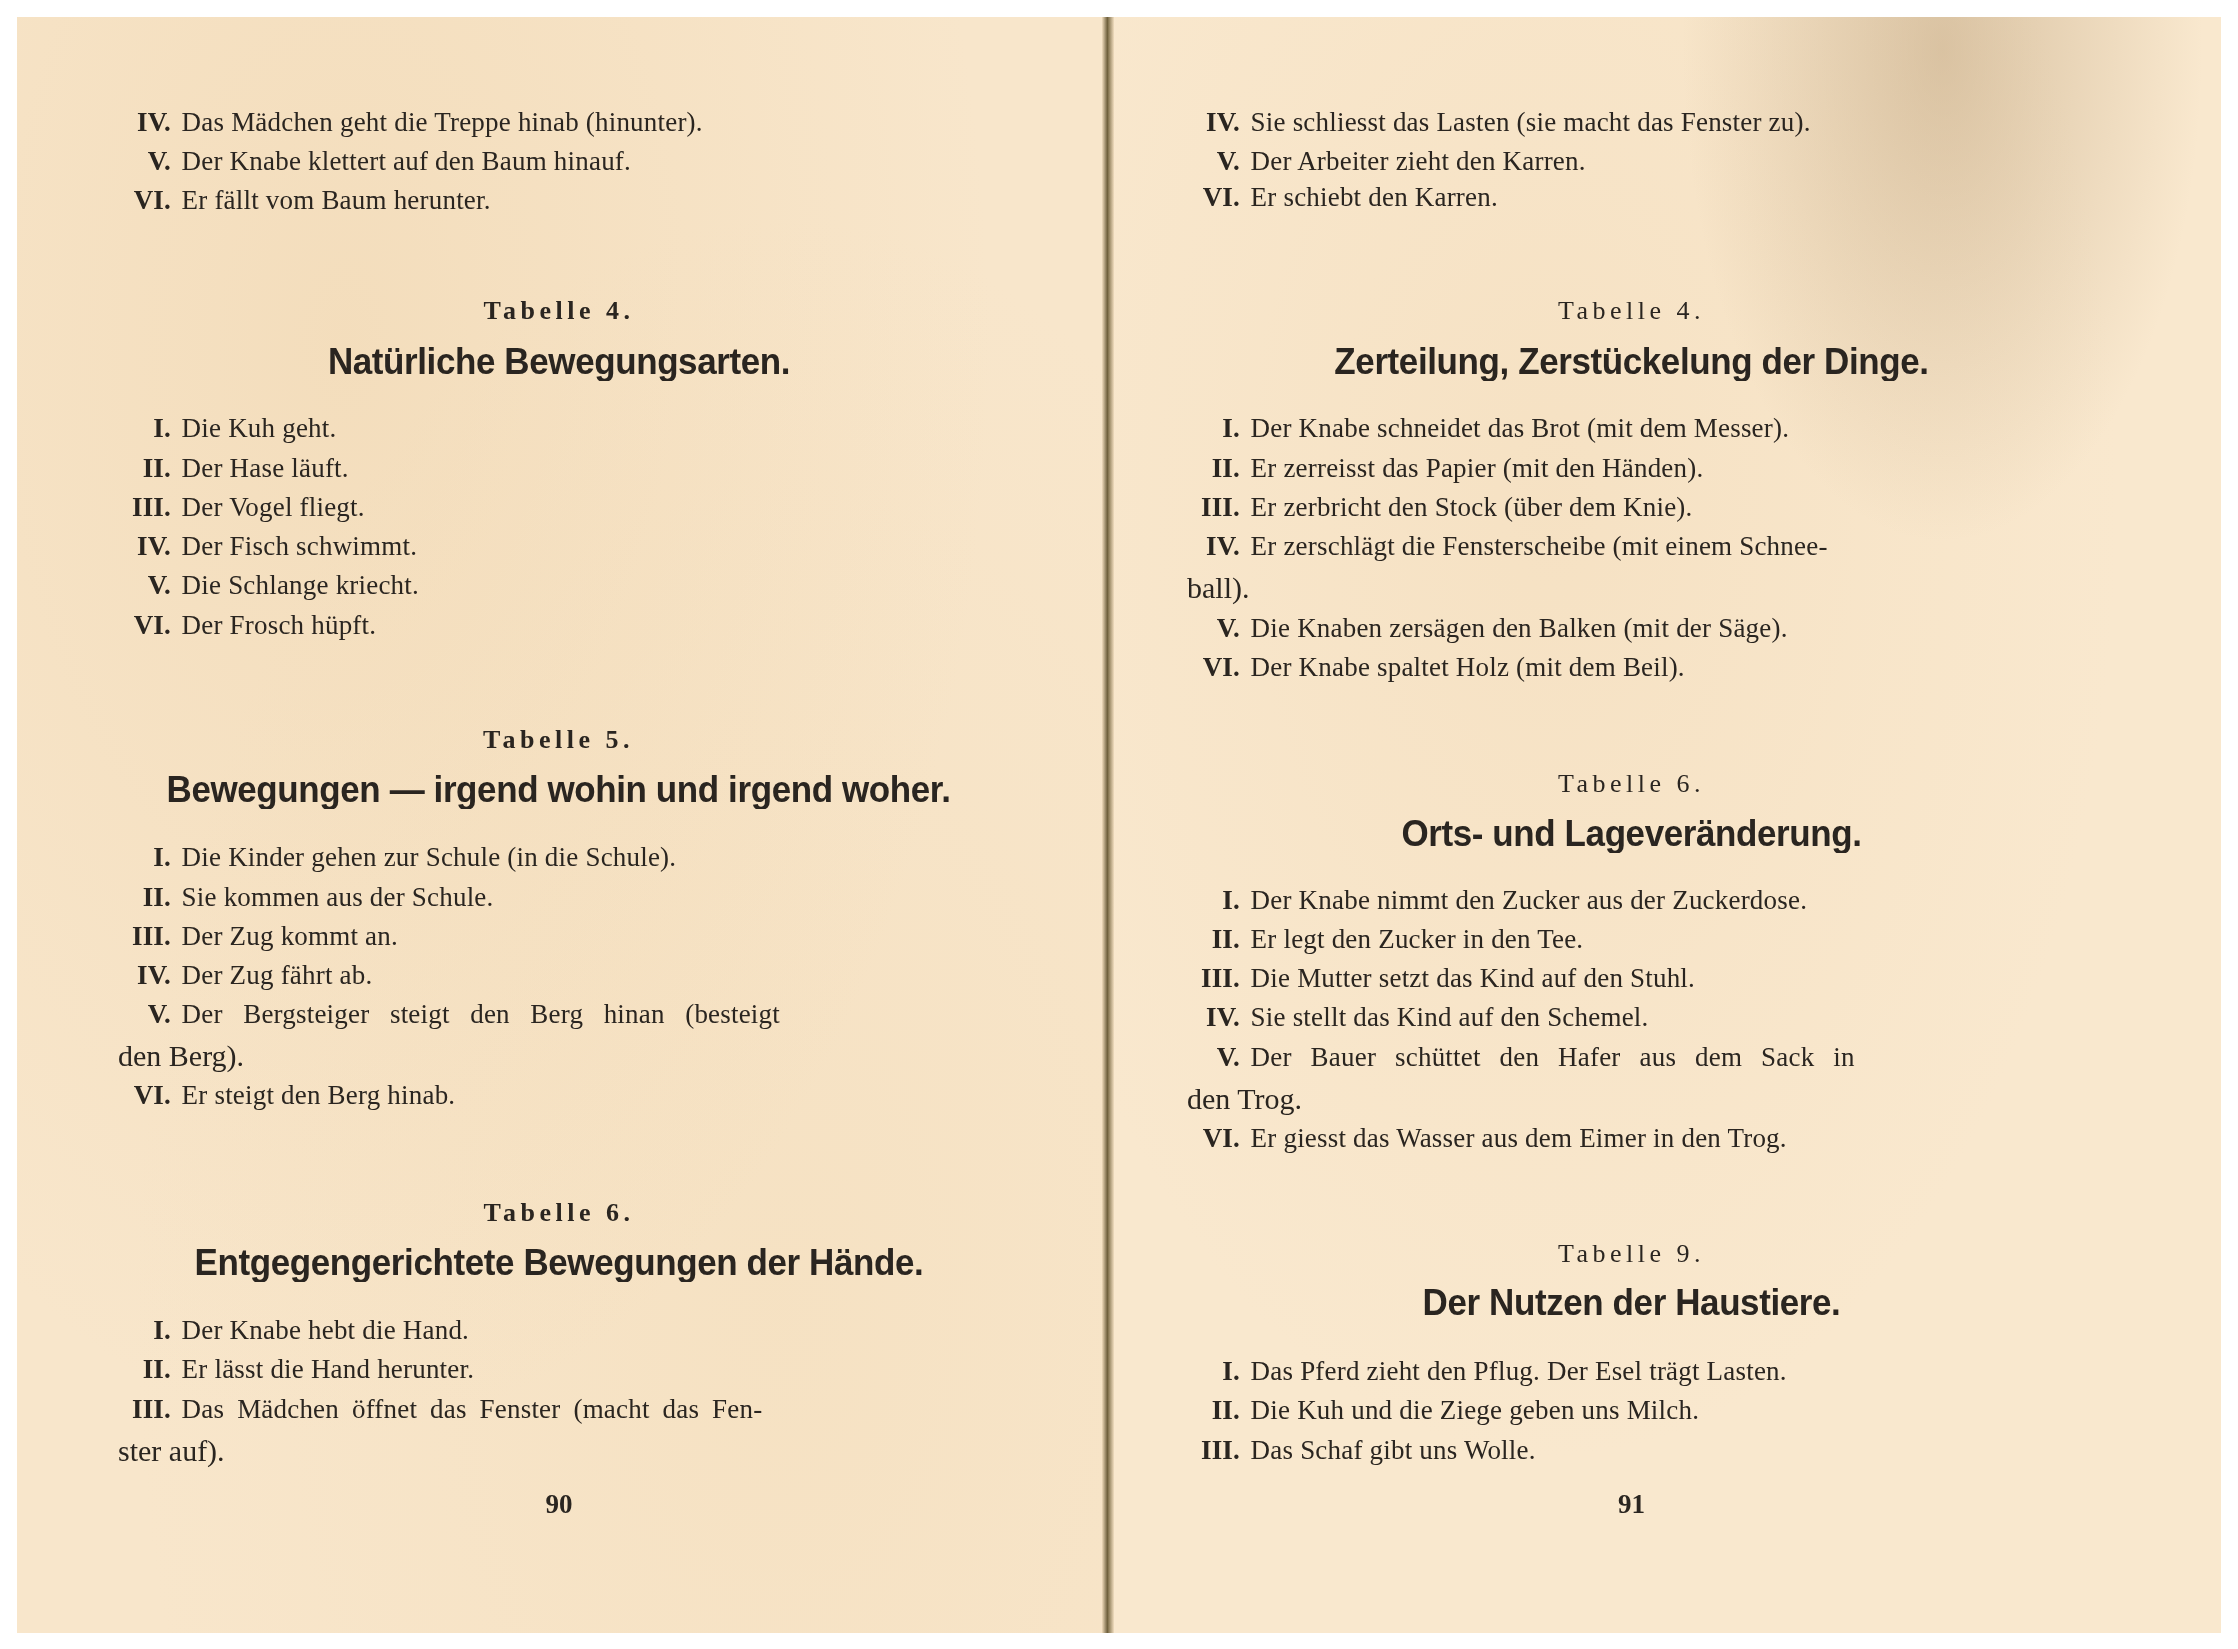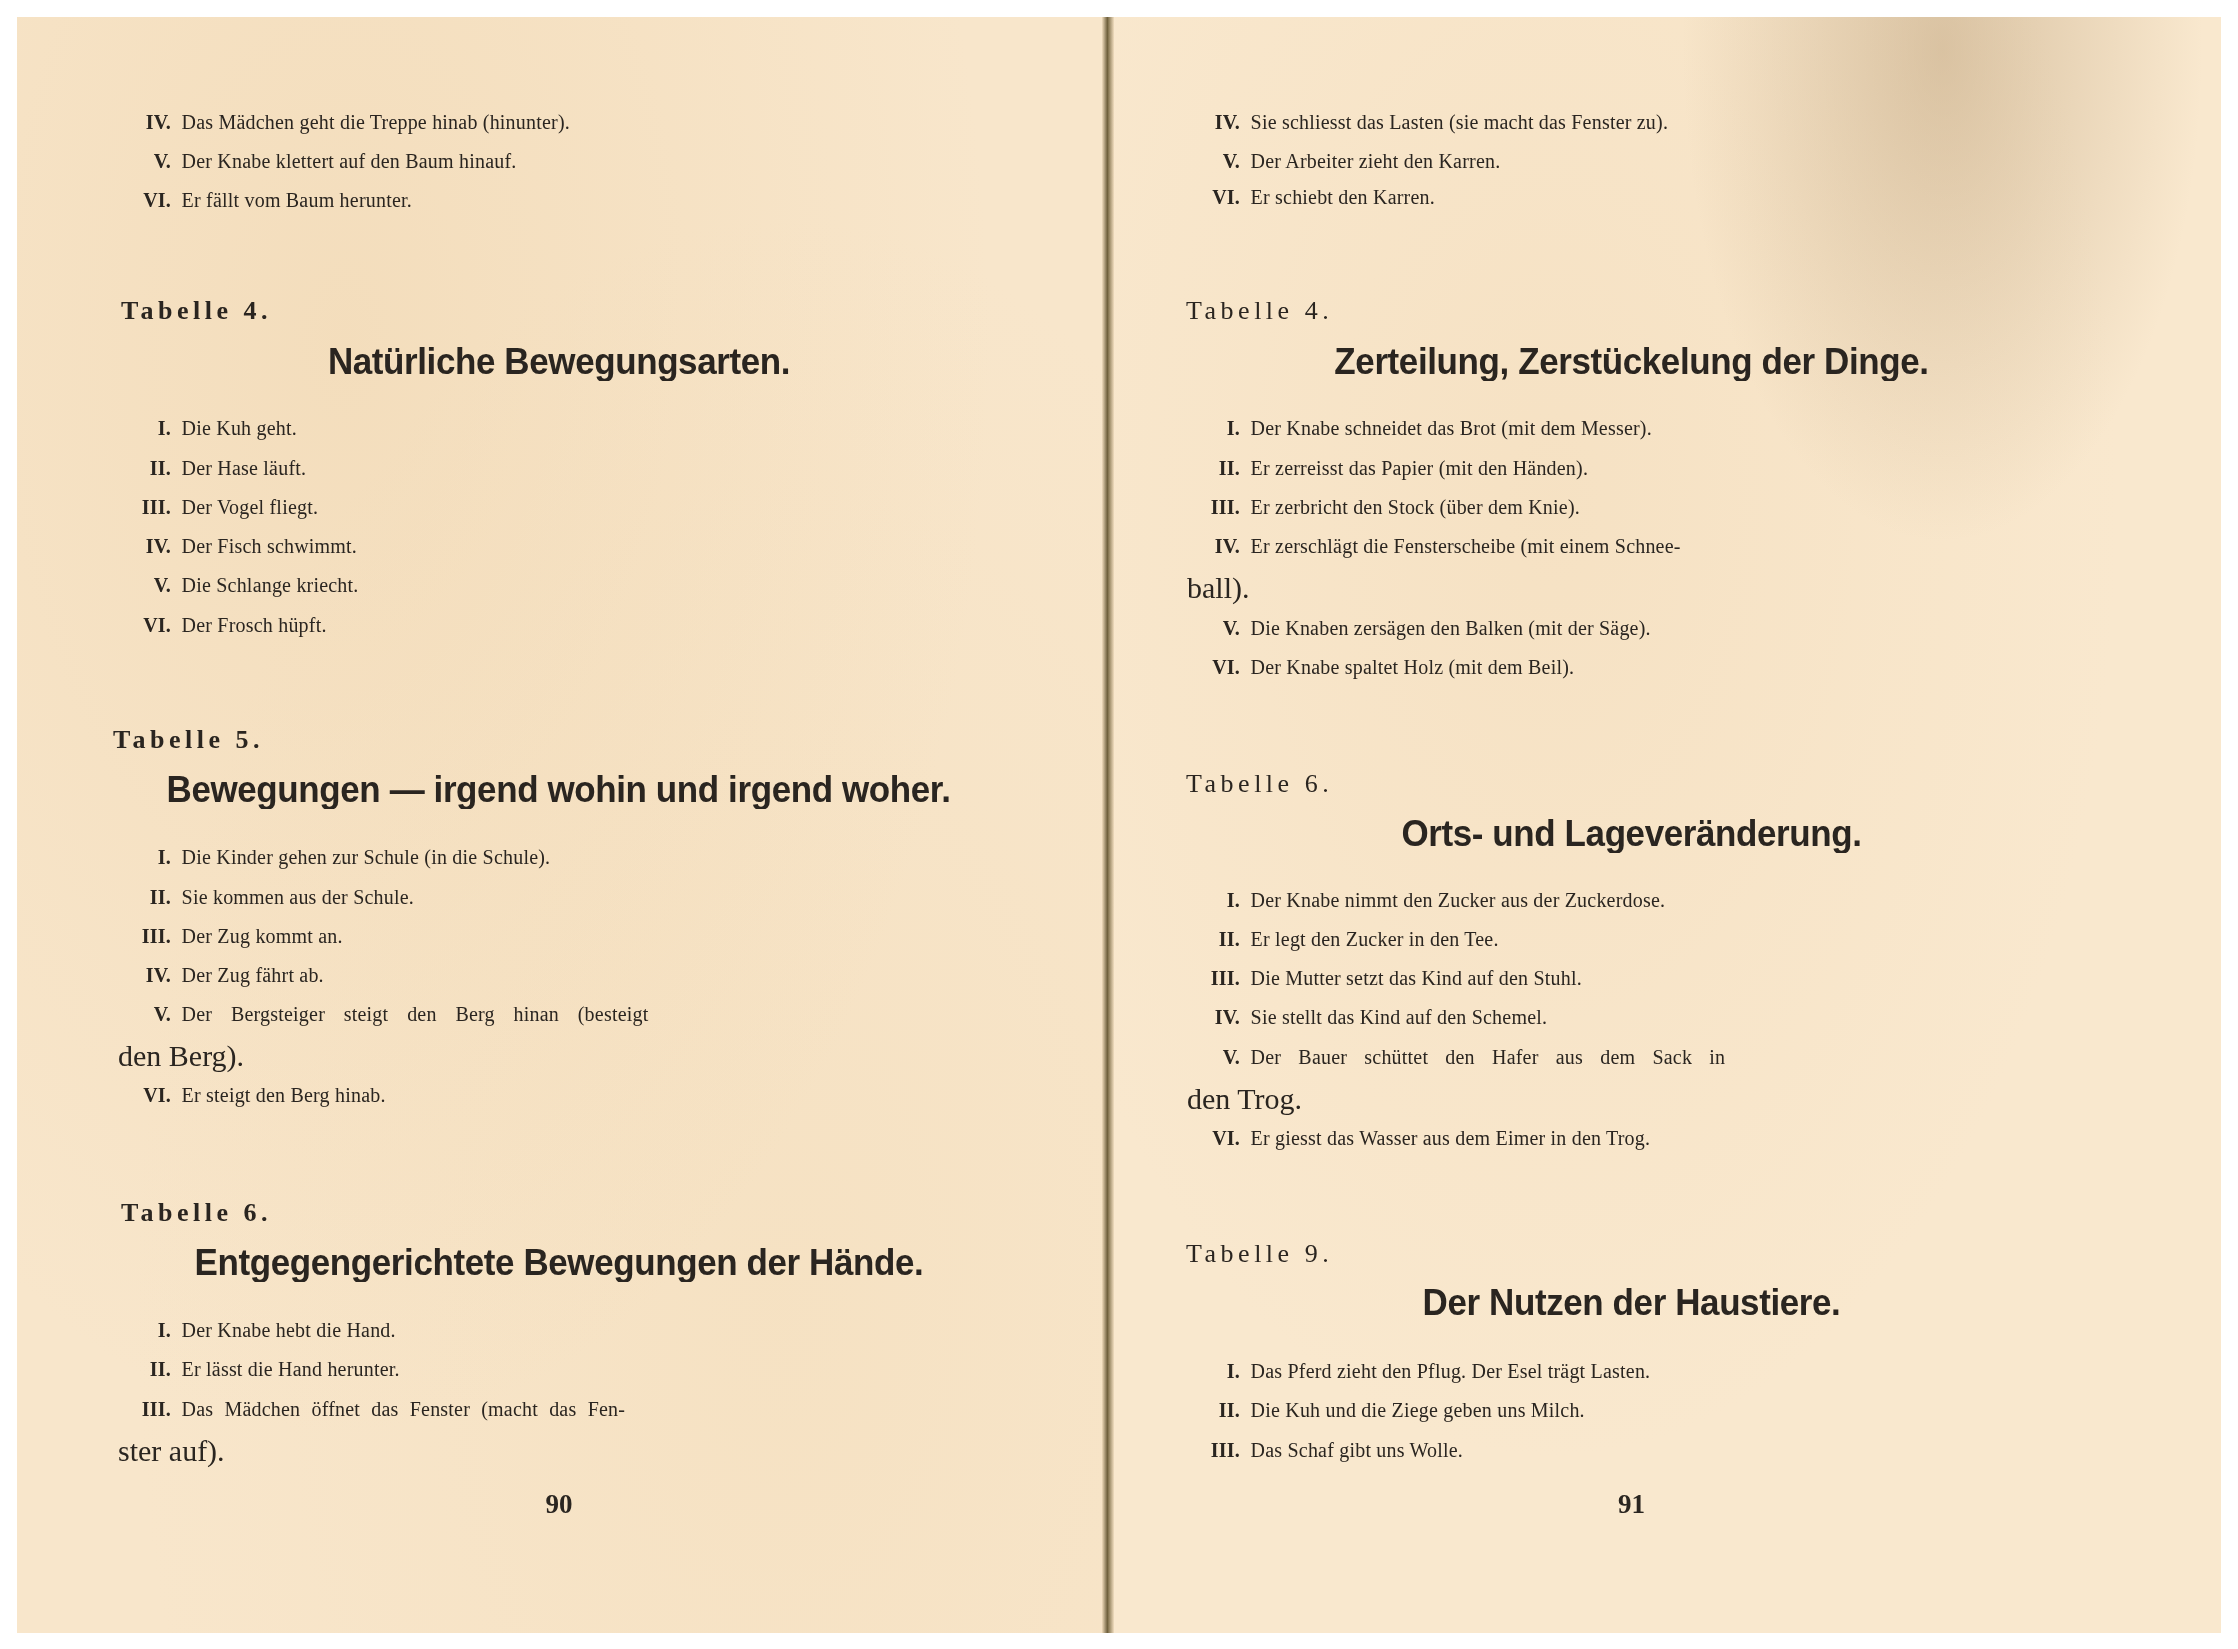--- a/index.html
+++ b/index.html
@@ -24,28 +24,28 @@
       radial-gradient(ellipse at 75% 2%, rgba(180,150,110,0.45), transparent 22%),
       radial-gradient(ellipse at 40% 30%, rgba(238,210,170,0.3), transparent 60%),
       #f9e8ce;
   }
   .gutter {
     position:absolute; left:1085px; top:0; width:12px; height:100%;
     background:linear-gradient(to right, rgba(200,170,120,0.15), #6e5f3c 45%, #8a7a55 55%, rgba(210,180,135,0.2));
   }
 
   .line {
-    position:absolute; font-size:20px; line-height:39px; white-space:nowrap;
+    position:absolute; font-size:27px; line-height:39px; white-space:nowrap;
     transform-origin:left center; letter-spacing:0.2px;
   }
   .numeral {
     display:inline-block; text-align:right; font-weight:bold; margin-right:10.6px;
   }
   .tabelle {
-    position:absolute; font-size:26px; letter-spacing:4.5px; text-align:left; width:100%;
+    position:absolute; font-size:26px; letter-spacing:4.5px; text-align:center; width:100%;
     font-weight:bold; left:0;
   }
   .heading {
     position:absolute; font-size:35px; font-weight:bold; text-align:center; width:100%; left:0;
     font-family:"Liberation Sans", "DejaVu Sans", sans-serif; letter-spacing:-0.4px;
     transform:scaleY(1.05);
   }
   .pagenum {
     position:absolute; font-size:27px; font-weight:bold; text-align:center; width:100%; left:0;
   }

